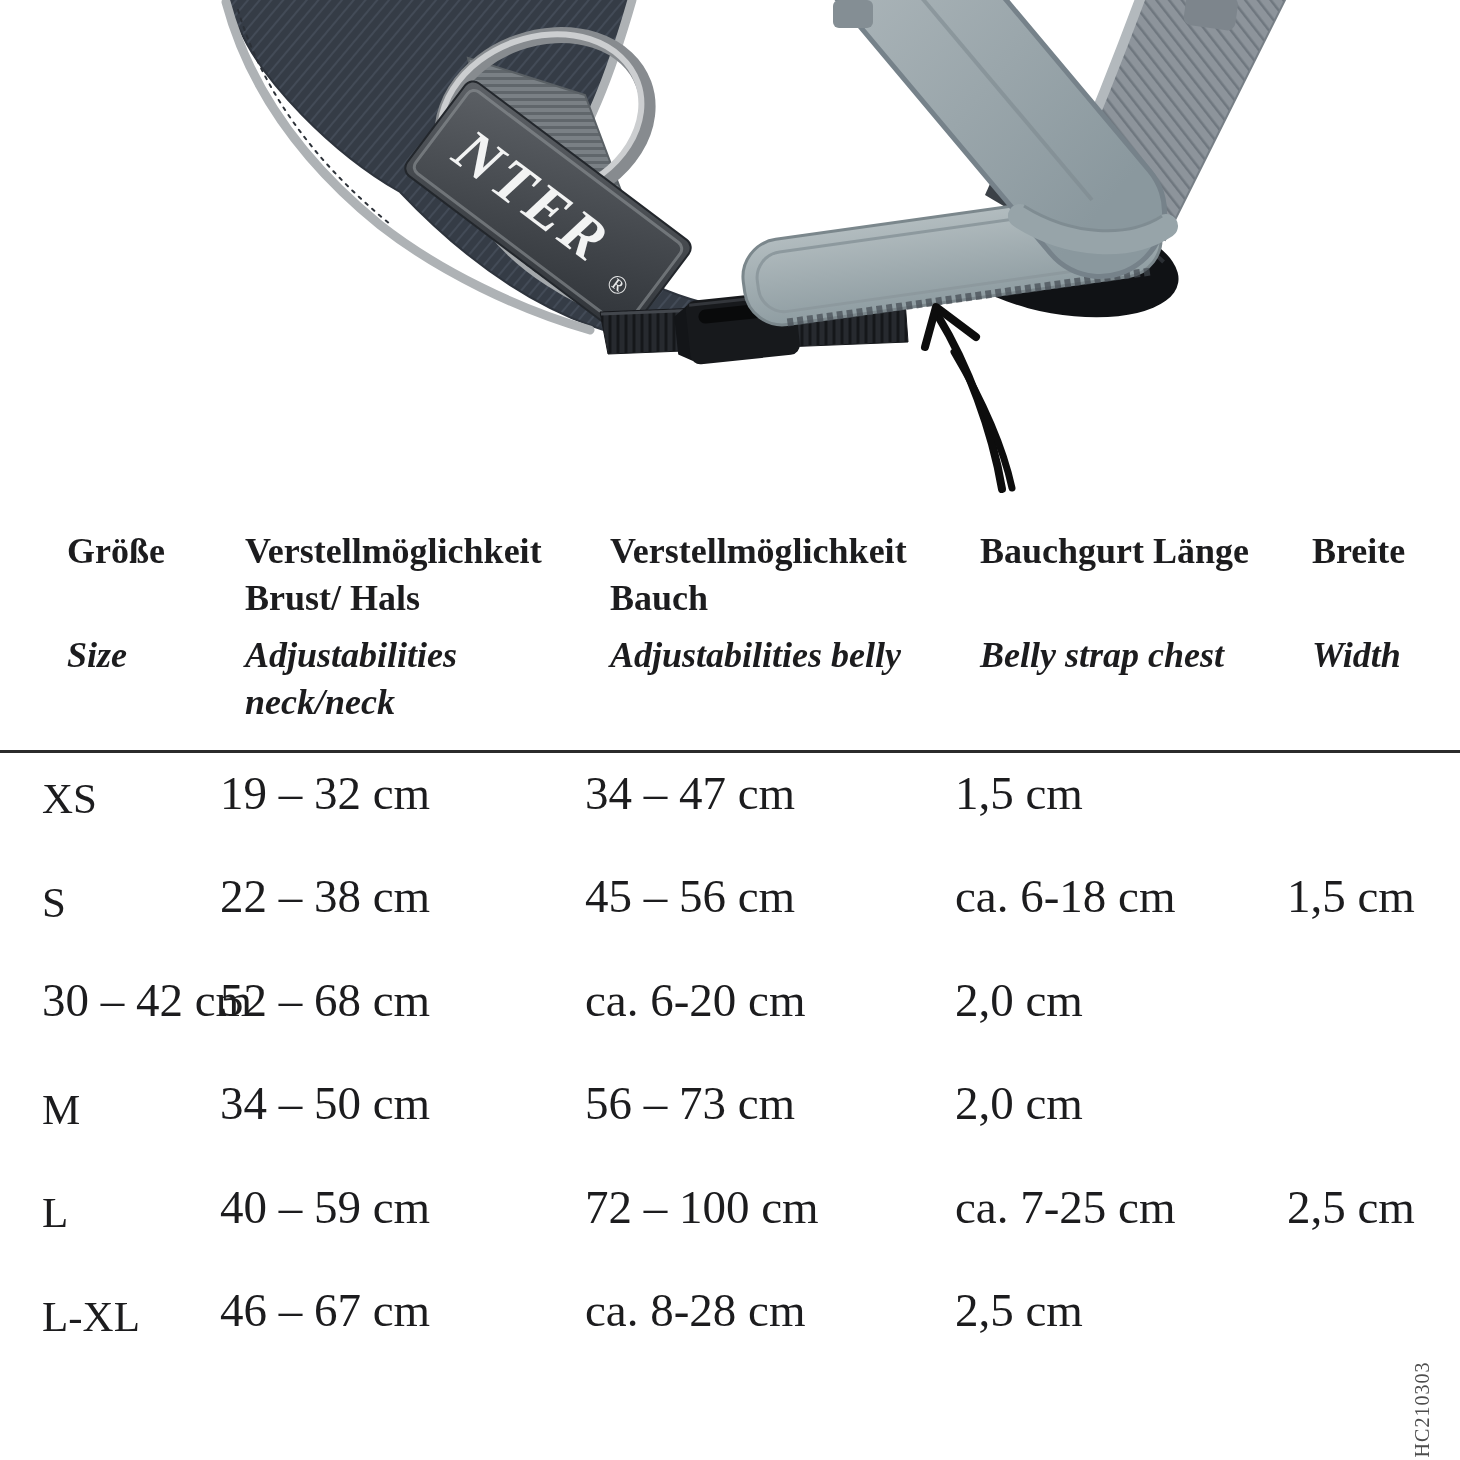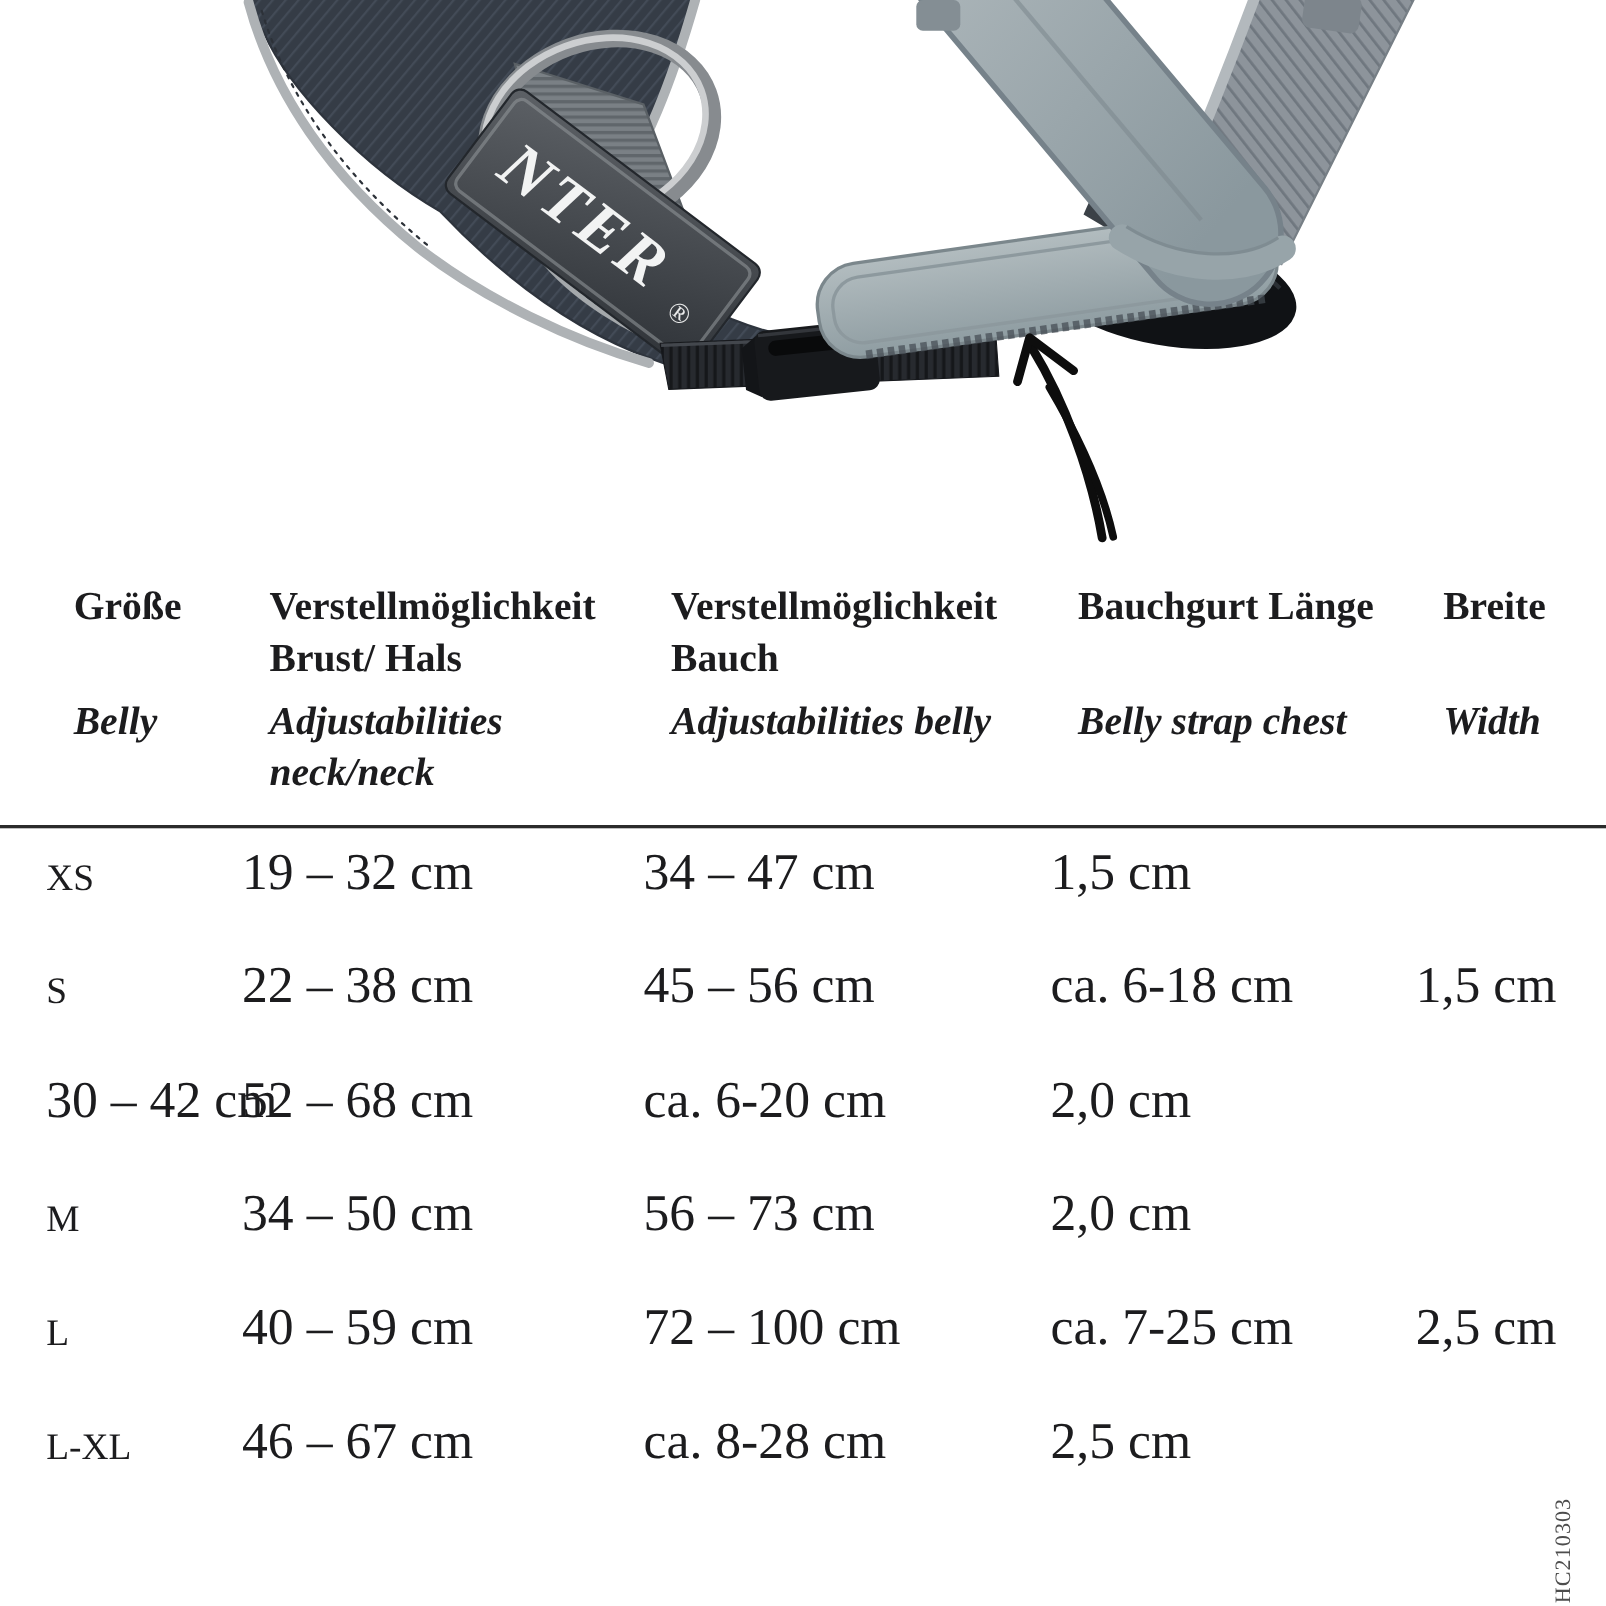--- a/index.html
+++ b/index.html
@@ -11,21 +11,21 @@
   
   .grid{display:grid;grid-template-columns:178px 365px 370px 332px 1fr;padding-left:42px;}
   .hdr{position:absolute;top:528px;left:0;right:0;margin-left:25px;}
   .hdr .de{font-weight:bold;font-size:36px;line-height:47px;height:104px;}
   .hdr .en{font-weight:bold;font-style:italic;font-size:36px;line-height:47px;}
   .hline{display:block;}
   .rule{position:absolute;top:750px;left:0;width:1460px;height:3px;background:#2b2b2b;}
   .rows{position:absolute;top:741px;left:0;right:0;}
   .row{height:103.5px;align-items:center;font-size:47px;}
   .cell{white-space:nowrap;}
-  .size-cell{font-size:34px;margin-top:12px;}
+  .size-cell{font-size:43px;margin-top:12px;}
 
   .prod-code{position:absolute;left:1362px;top:1398px;width:120px;text-align:center;
              transform:rotate(-90deg);font-family:"Liberation Serif", serif;
              font-size:20px;color:#4d4d4d;letter-spacing:1px;}
 </style>
 </head>
 <body>
 
 <div class="page">
 
@@ -146,21 +146,21 @@
       </g>
     </svg>
   </div>
 
   <div class="hdr grid">
     <div class="hcell">
       <div class="de">
           <span class="hline">Größe</span>
         </div>
       <div class="en">
-          <span class="hline">Belly</span>
+          <span class="hline">Size</span>
         </div>
     </div>
     <div class="hcell">
       <div class="de">
         <span class="hline">Verstellmöglichkeit</span>
         <span class="hline">Brust/ Hals</span>
       </div>
       <div class="en">
         <span class="hline">Adjustabilities</span>
         <span class="hline">neck/neck</span>

